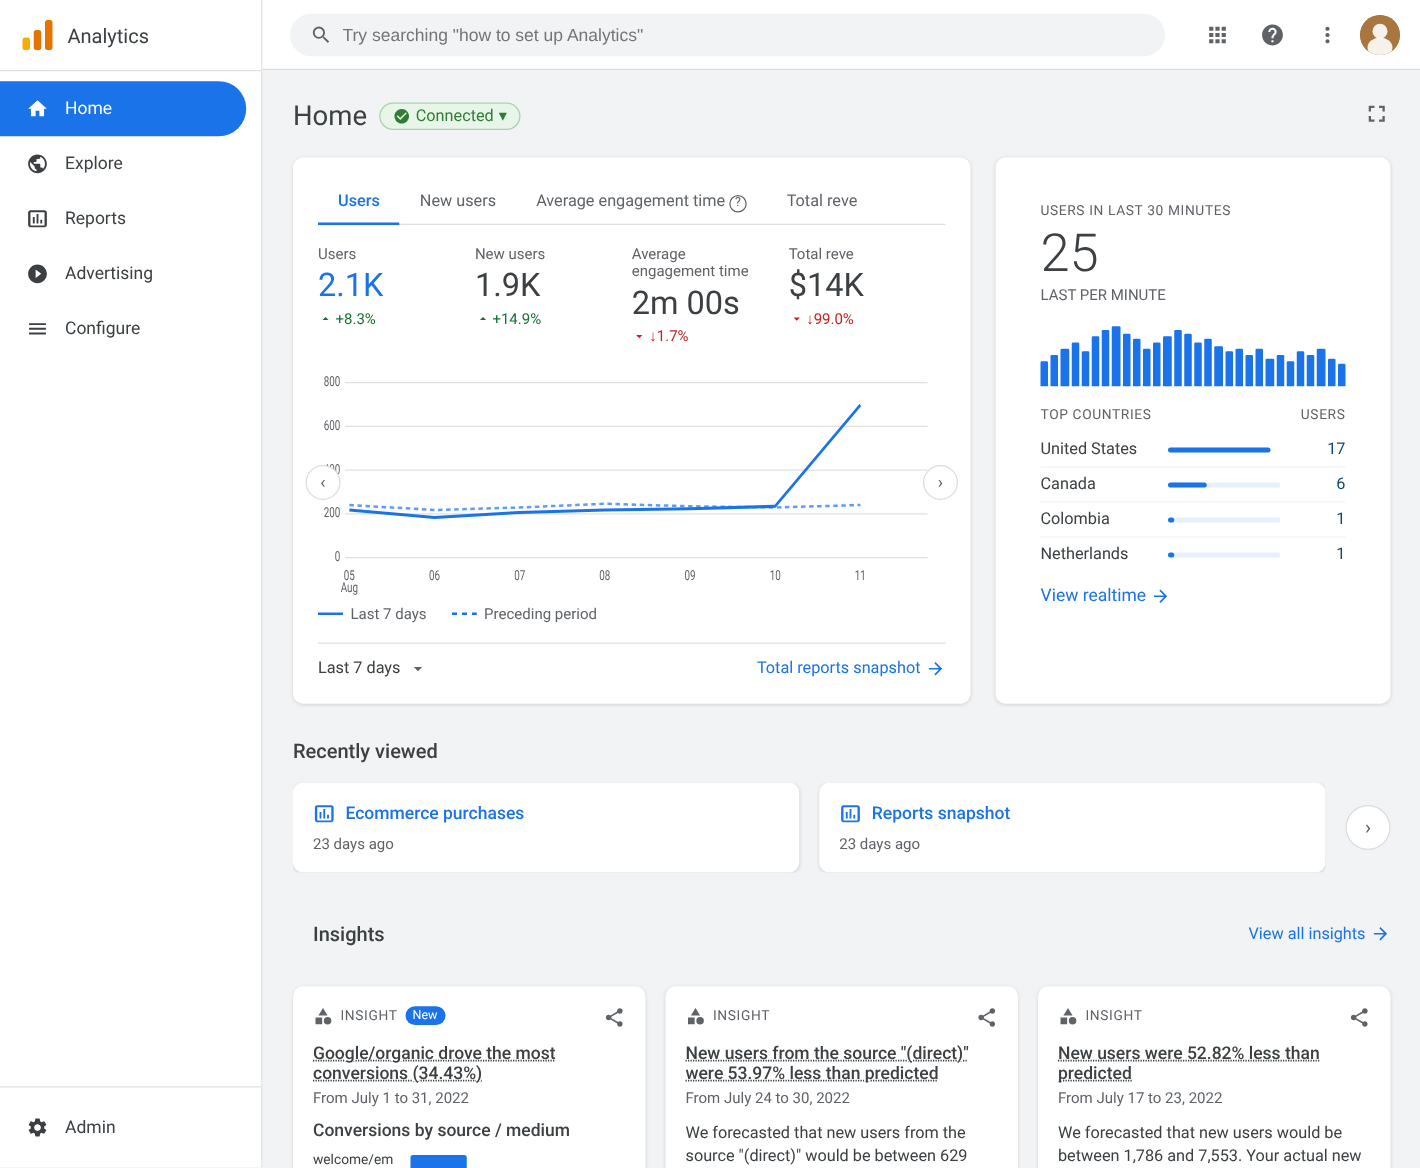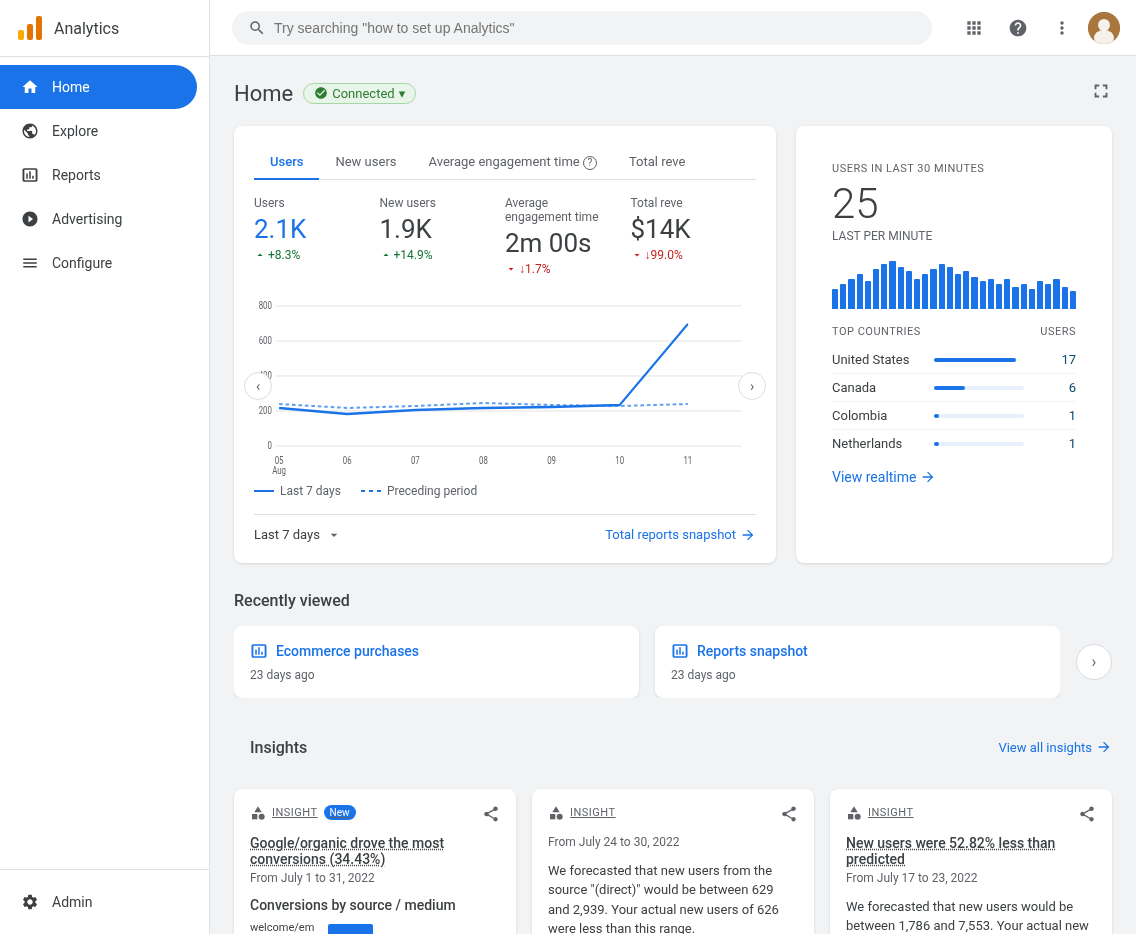--- a/index.html
+++ b/index.html
@@ -482,21 +482,20 @@
       margin-bottom: 12px;
     }
     .insight-label {
       font-size: 11px;
       color: #5f6368;
       text-transform: uppercase;
       letter-spacing: 0.5px;
       display: flex;
       align-items: center;
       gap: 6px;
-      text-decoration: underline;
     }
     .new-badge {
       background: #1a73e8;
       color: #fff;
       font-size: 10px;
       padding: 2px 6px;
       border-radius: 10px;
       text-transform: none;
       letter-spacing: 0;
     }
@@ -960,20 +959,21 @@
                 <circle cx="17.5" cy="17.5" r="4.5"></circle>
                 <path d="M3 13.5h8v8H3z"></path>
               </svg>
         INSIGHT
         
       </div>
       <svg class="share-icon" width="18" height="18" viewBox="0 0 24 24" fill="#5f6368">
               <path d="M18 16.08c-.76 0-1.44.3-1.96.77L8.91 12.7c.05-.23.09-.46.09-.7s-.04-.47-.09-.7l7.05-4.11c.54.5 1.25.81 2.04.81 1.66 0 3-1.34 3-3s-1.34-3-3-3-3 1.34-3 3c0 .24.04.47.09.7L8.04 9.81C7.5 9.31 6.79 9 6 9c-1.66 0-3 1.34-3 3s1.34 3 3 3c.79 0 1.5-.31 2.04-.81l7.12 4.16c-.05.21-.08.43-.08.65 0 1.61 1.31 2.92 2.92 2.92 1.61 0 2.92-1.31 2.92-2.92s-1.31-2.92-2.92-2.92z"></path>
             </svg>
     </div>
+    <div class="insight-title">New users from the source "(direct)" were 53.97% less than predicted</div>
     <div class="insight-date">From July 24 to 30, 2022</div>
     <div class="insight-body">We forecasted that new users from the source "(direct)" would be between 629 and 2,939. Your actual new users of 626 were less than this range.</div>
   </div>
         <div class="card insight-card">
     <div class="insight-header">
       <div class="insight-label">
         <svg width="16" height="16" viewBox="0 0 24 24" fill="#5f6368">
                 <path d="M12 2l-5.5 9h11z"></path>
                 <circle cx="17.5" cy="17.5" r="4.5"></circle>
                 <path d="M3 13.5h8v8H3z"></path>

